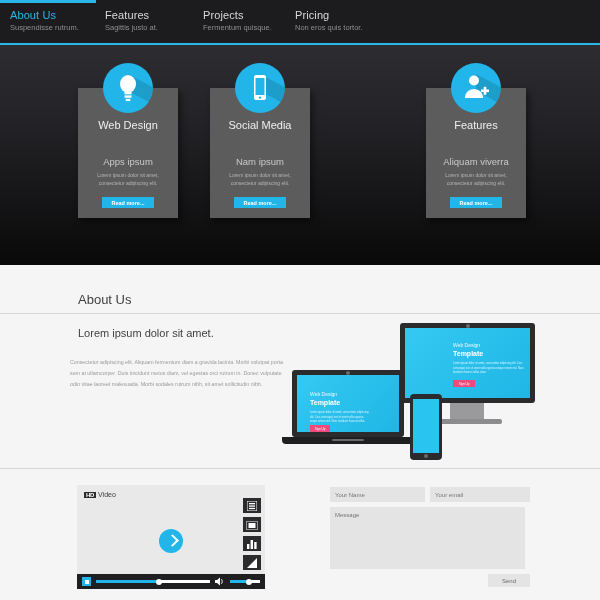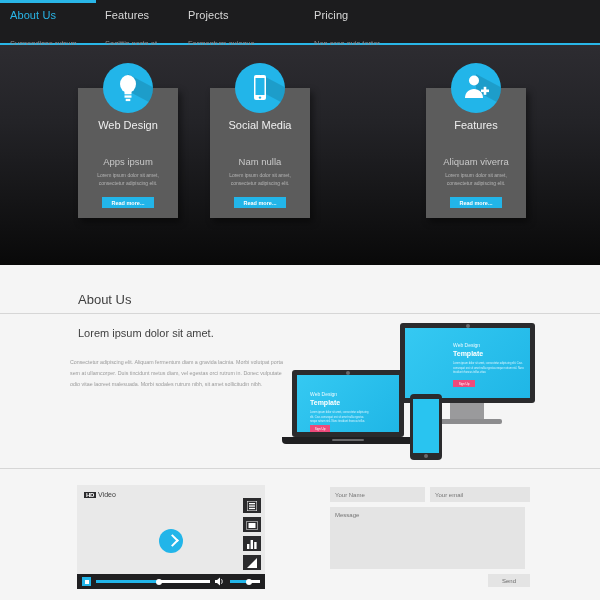--- a/index.html
+++ b/index.html
@@ -23,21 +23,21 @@
   }
   .nav-items { position: absolute; left: 0; top: 9px; width: 600px; height: 30px; }
   .nav-item {
     position: absolute; top: 0; line-height: 1.15;
   }
   .nav-item .ni-title {
     font-size: 11px; color: #d9d9d9; display: block; letter-spacing: .1px;
   }
   .nav-item.active .ni-title { color: #29b6e8; }
   .nav-item .ni-sub {
-    font-size: 7.5px; color: #8d8d90; display: block; margin-top: 18px;
+    font-size: 7.5px; color: #8d8d90; display: block; margin-top: 2px;
   }
 
   
   .hero {
     position: absolute; left: 0; top: 45px; width: 600px; height: 220px;
     background: linear-gradient(180deg, #2d2c31 0%, #232327 35%, #161618 68%, #090909 100%);
     overflow: hidden;
   }
   .cards { position: absolute; left: 0; top: 0; width: 600px; height: 220px; }
   .card {
@@ -209,27 +209,27 @@
 
   <nav class="nav">
     <div class="nav-accent"></div>
     <div class="nav-items" id="nav-items">
         <div class="nav-item active" style="left: 10px;">
           <span class="ni-title">About Us</span>
           <span class="ni-sub">Suspendisse rutrum.</span>
         </div>
         <div class="nav-item" style="left: 105px;">
           <span class="ni-title">Features</span>
-          <span class="ni-sub">Sagittis porta at.</span>
-        </div>
-        <div class="nav-item" style="left: 188px;">
+          <span class="ni-sub">Sagittis justo at.</span>
+        </div>
+        <div class="nav-item" style="left: 203px;">
           <span class="ni-title">Projects</span>
           <span class="ni-sub">Fermentum quisque.</span>
         </div>
-        <div class="nav-item" style="left: 314px;">
+        <div class="nav-item" style="left: 295px;">
           <span class="ni-title">Pricing</span>
           <span class="ni-sub">Non eros quis tortor.</span>
         </div>
       </div>
   </nav>
 
   <section class="hero">
     <div class="cards" id="cards">
         <div class="card" style="left: 78px;">
           <div class="card-icon">
@@ -249,21 +249,21 @@
         <div class="card" style="left: 210px;">
           <div class="card-icon">
             <div class="icon-shadow"></div>
             <svg width="28" height="30" viewBox="0 0 28 30">
               <rect x="8" y="2" width="12" height="25" rx="2" fill="#fff"></rect>
               <rect x="9.5" y="5" width="9" height="17" fill="#22b5e9"></rect>
               <circle cx="14" cy="24.6" r="1.2" fill="#22b5e9"></circle>
             </svg>
           </div>
           <div class="card-title">Social Media</div>
-          <div class="card-sub">Nam nulla</div>
+          <div class="card-sub">Nam ipsum</div>
           <div class="card-body">Lorem ipsum dolor sit amet, consectetur adipiscing elit.</div>
           <button class="card-btn">Read more...</button>
         </div>
         <div class="card" style="left: 426px;">
           <div class="card-icon">
             <div class="icon-shadow"></div>
             <svg width="28" height="30" viewBox="0 0 28 30">
               <circle cx="12" cy="7.5" r="5" fill="#fff"></circle>
               <path d="M3 25c0-5.5 4-9 9-9s9 3.5 9 9z" fill="#fff"></path>
               <rect x="19" y="16.5" width="8" height="2.6" fill="#fff"></rect>

